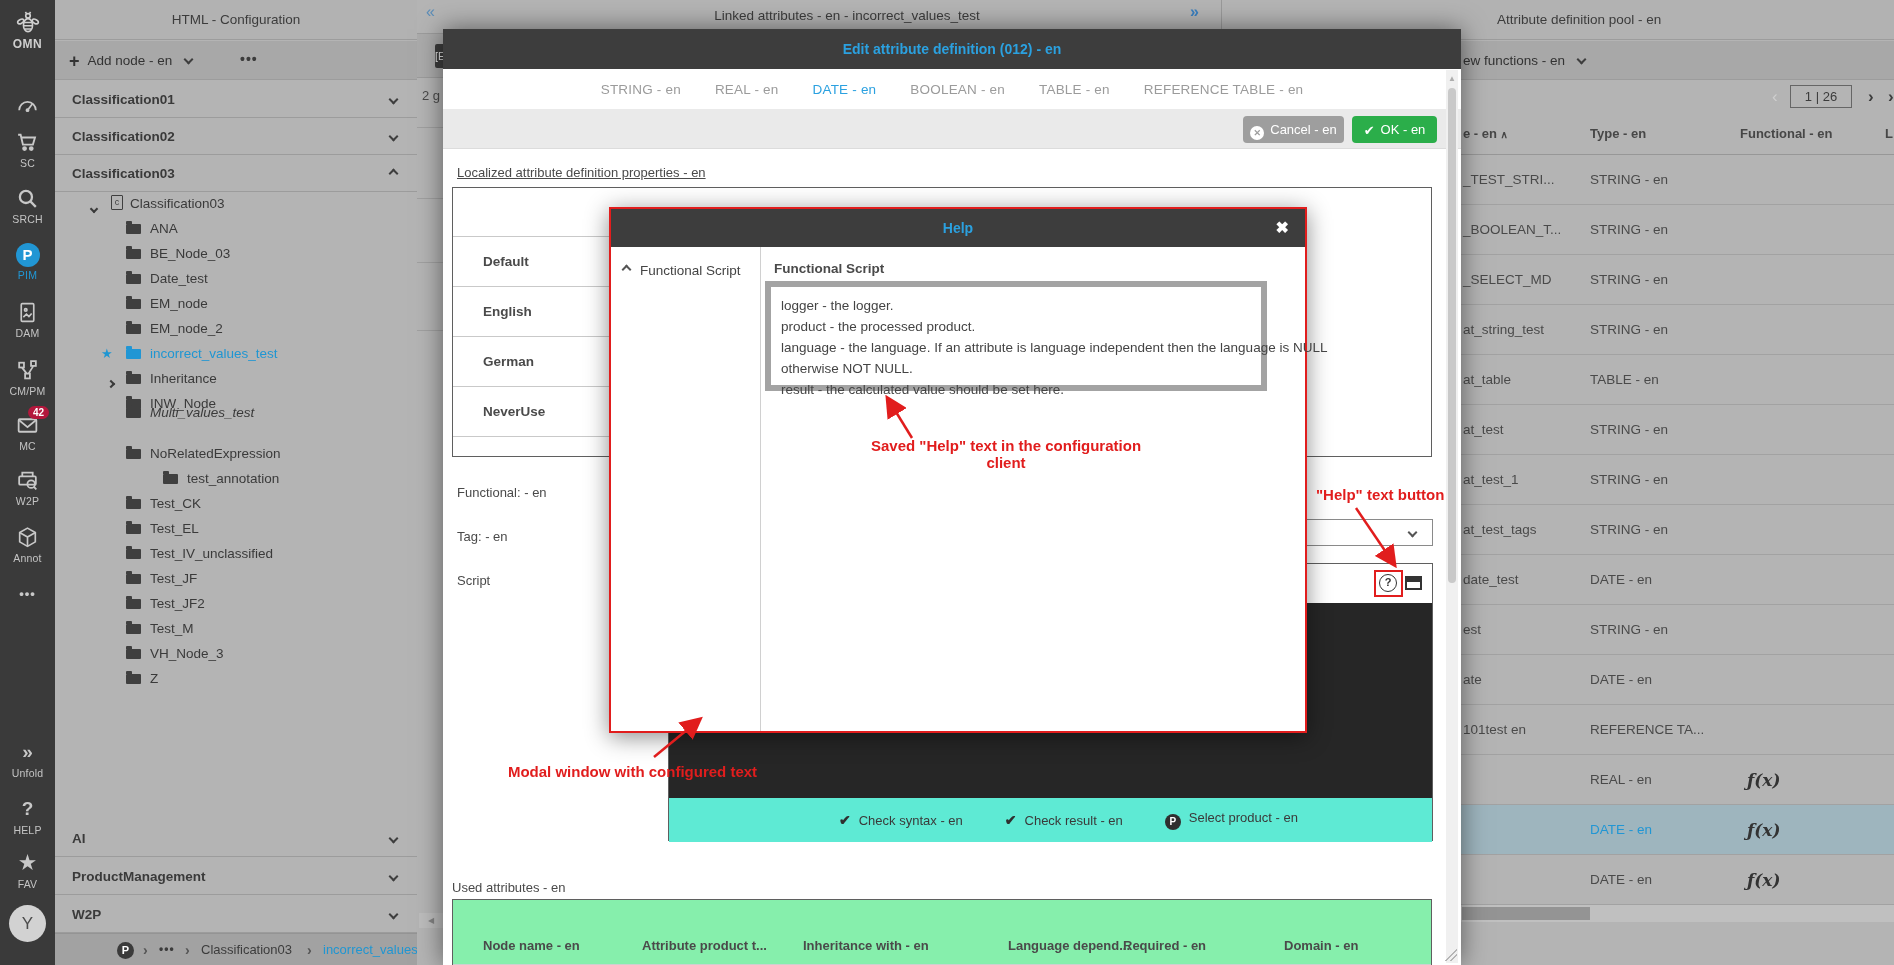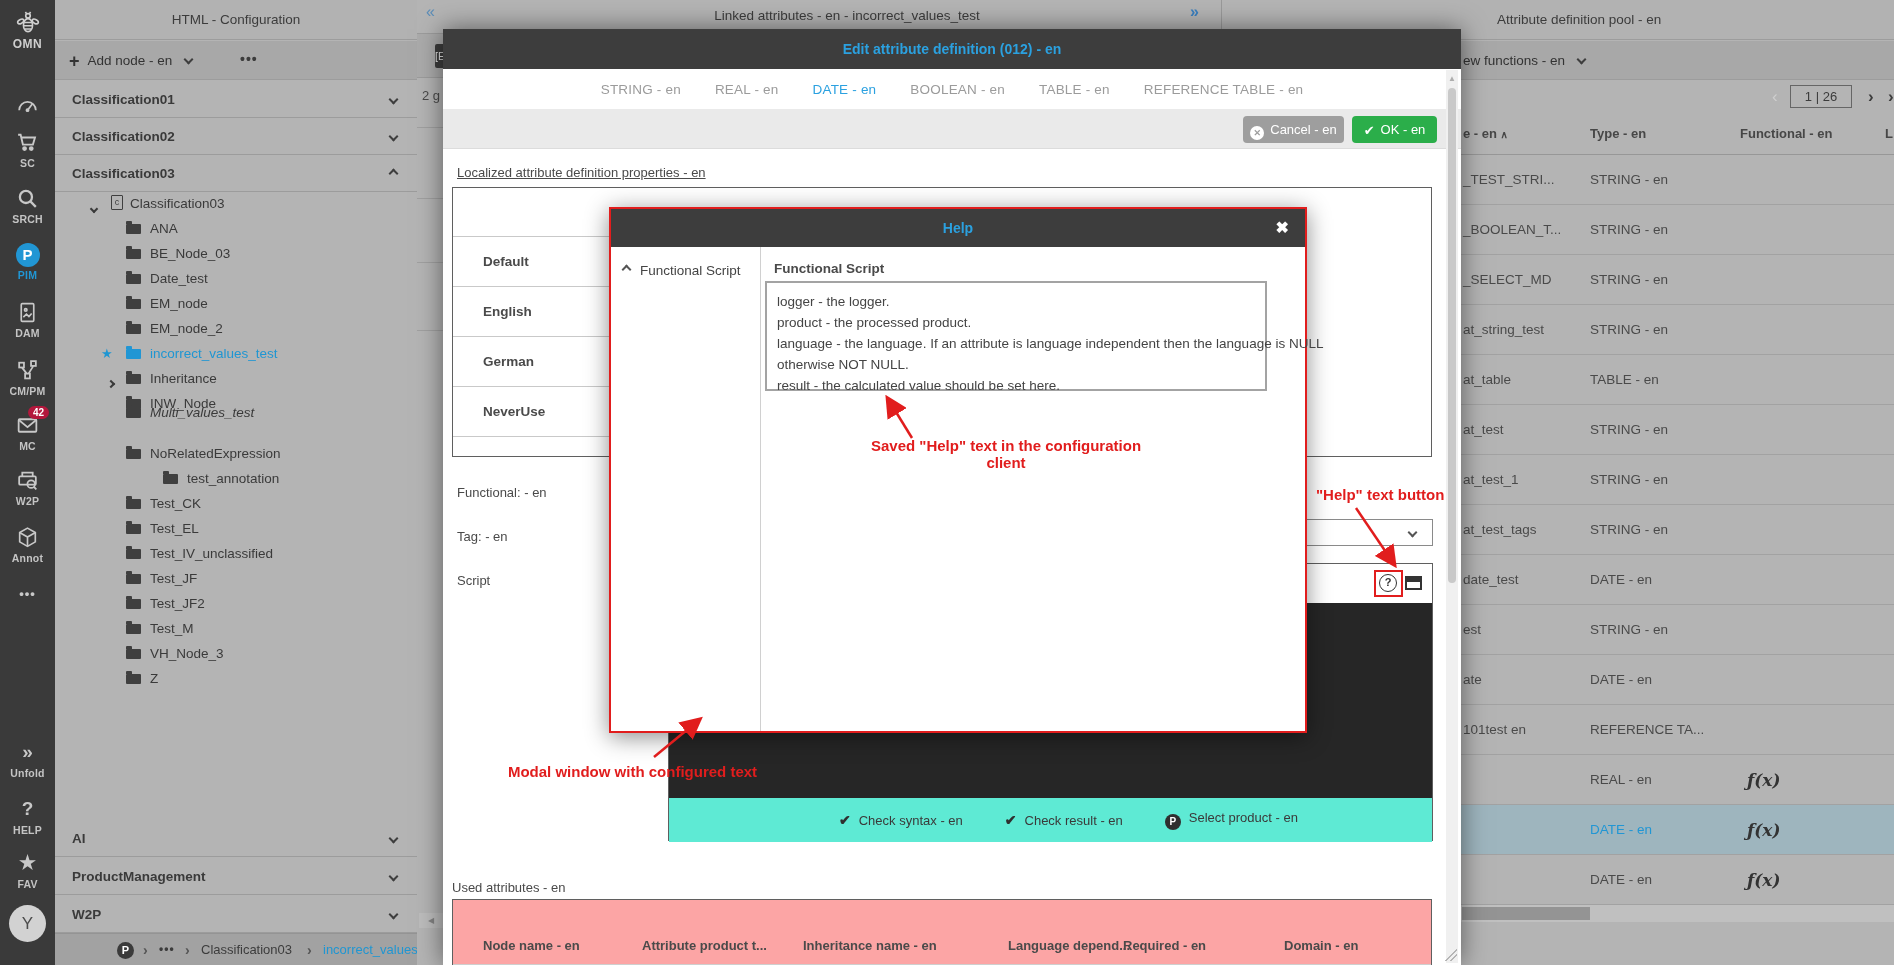--- a/index.html
+++ b/index.html
@@ -6,21 +6,21 @@
   html,body { background:#888; }
   body { font-family:"Liberation Sans", sans-serif; }
   #stage { position:relative; width:1894px; height:965px; overflow:hidden; background:#b4b4b4;
            font-family:"Liberation Sans", sans-serif; color:#3d3d3d; }
 
   
   #rail { position:absolute; left:0; top:0; width:55px; height:965px; background:#3a3a3a; z-index:5; }
   .rail-item { position:absolute; left:0; width:55px; text-align:center; cursor:pointer; }
   .rail-icon { display:block; margin:0 auto; width:26px; height:26px; line-height:26px; color:#c8c8c8; }
   .rail-icon svg { display:block; margin:0 auto; }
-  .rail-label { display:block; font-size:10.5px; color:#c4c4c4; margin-top:1px; letter-spacing:.2px;font-weight:bold; }
+  .rail-label { display:block; font-size:10.5px; color:#c4c4c4; margin-top:1px; letter-spacing:.2px; }
   .rail-item.active .rail-label { color:#2196d4; }
   .rail-glyph { font-size:19px; font-weight:bold; color:#c8c8c8; line-height:24px; }
   .pim-circle { display:inline-block; width:24px; height:24px; border-radius:50%; background:#2196d4;
                 color:#fff; font-weight:bold; font-size:15px; line-height:24px; }
   .rail-badge { position:absolute; top:-7px; right:6px; background:#b3173c; color:#fff; font-size:10px;
                 font-weight:bold; border-radius:8px; padding:1px 5px; }
   #rail-logo { position:absolute; top:10px; left:0; width:55px; text-align:center; }
   #rail-logo .rail-label { font-size:12px; font-weight:bold; color:#cfcfcf; letter-spacing:.5px; }
   #rail-avatar { position:absolute; top:905px; left:9px; width:37px; height:37px; border-radius:50%;
                  background:#d2d2d2; color:#4c4c4c; font-size:17px; text-align:center; line-height:37px; cursor:pointer; }
@@ -128,41 +128,41 @@
   #script-actions { position:absolute; left:0; top:234px; width:100%; height:44px; background:#5eead4;
                     display:flex; align-items:center; padding-left:170px; gap:42px; }
   .script-action { font-size:13px; color:#3a3a3a; cursor:pointer; white-space:nowrap; }
   .script-action .ck { font-size:14px; font-weight:bold; color:#2f2f2f; margin-right:8px; }
   .script-action .pp { display:inline-block; width:16px; height:16px; border-radius:50%; background:#2f2f2f;
                        color:#fff; font-size:10px; font-weight:bold; text-align:center; line-height:16px;
                        vertical-align:-3px; margin-right:8px; }
 
   #used-label { position:absolute; left:9px; top:851px; font-size:13px; color:#4a4a4a; }
   #used-box { position:absolute; left:9px; top:870px; width:980px; height:66px; border:1px solid #5f5f5f;
-              border-bottom:none; background:#fca5a5; }
+              border-bottom:none; background:#86efac; }
   .used-col { position:absolute; top:38px; font-size:13px; font-weight:bold; color:#4a4a4a; white-space:nowrap; }
   #used-header-line { position:absolute; left:0; top:64px; width:100%; height:1px; background:#cfcfcf; }
 
   #modal-vscroll { position:absolute; left:1003px; top:41px; width:12px; height:893px; background:#f0f0f0; }
   #modal-vscroll .arr { display:block; text-align:center; color:#adadad; font-size:8px; padding-top:4px; }
   #modal-vscroll .thumb { position:absolute; left:2px; top:18px; width:8px; height:495px; background:#c9c9c9; border-radius:4px; }
   #modal-grip { position:absolute; left:1002px; top:920px; width:12px; height:12px;
                 background:linear-gradient(135deg, transparent 50%, #b5b5b5 50%, #b5b5b5 58%, transparent 58%, transparent 70%, #b5b5b5 70%, #b5b5b5 78%, transparent 78%); }
 
   
   #help-modal { position:absolute; left:609px; top:207px; width:698px; height:526px; background:#fff;
                 border:2px solid #e11d1d; box-shadow:0 4px 22px rgba(0,0,0,.45); z-index:20; }
   #help-header { position:absolute; left:0; top:0; width:100%; height:38px; background:#3d3d3d; }
   #help-title { width:100%; text-align:center; line-height:38px; font-size:14px; font-weight:bold; color:#2ba1e0; }
   #help-close { position:absolute; right:16px; top:0; line-height:38px; color:#fff; font-size:16px; font-weight:bold; cursor:pointer; }
   #help-nav { position:absolute; left:0; top:38px; width:150px; height:484px; border-right:1px solid #d0d0d0; }
   #help-nav-item { position:absolute; left:12px; top:16px; font-size:13.5px; color:#444; cursor:pointer; white-space:nowrap; }
   #help-nav-item .chev { border-color:#555; margin-right:10px; vertical-align:2px; }
   #help-content-title { position:absolute; left:163px; top:52px; font-size:13.5px; font-weight:bold; color:#4a4a4a; }
-  #help-redbox { position:absolute; left:154px; top:72px; width:502px; height:110px; border:2px solid #a3a3a3; padding:8px 0 0 10px; }
+  #help-redbox { position:absolute; left:154px; top:72px; width:502px; height:110px; border:6px solid #a3a3a3; padding:8px 0 0 10px; }
   .help-line { font-size:13.5px; color:#444; line-height:21px; white-space:nowrap; }
 
   
   #pool-panel { position:absolute; left:1460px; top:0; width:434px; height:965px; background:#b4b4b4; }
   #pool-header { position:absolute; left:0; top:0; width:100%; height:40px; background:#b2b2b2; border-bottom:1px solid #9c9c9c; }
   #pool-title { position:absolute; left:37px; top:0; line-height:40px; font-size:13.5px; color:#3c3c3c; }
   #pool-toolbar { position:absolute; left:0; top:41px; width:100%; height:39px; background:#a8a8a8; border-bottom:1px solid #9c9c9c; }
   #pool-functions { position:absolute; left:3px; top:0; line-height:39px; font-size:13.5px; color:#333; cursor:pointer; }
   #pool-functions .chev { margin-left:9px; vertical-align:2px; }
   #pool-pagination { position:absolute; left:0; top:80px; width:100%; height:33px; }
@@ -602,21 +602,21 @@
           <span class="script-action"><span class="ck">✔</span><span>Check syntax - en</span></span>
           <span class="script-action"><span class="ck">✔</span><span>Check result - en</span></span>
           <span class="script-action"><span class="pp">P</span><span>Select product - en</span></span>
         </div>
     </div>
 
     <div id="used-label">Used attributes - en</div>
     <div id="used-box">
         <span class="used-col" style="left: 30px;">Node name - en</span>
         <span class="used-col" style="left: 189px;">Attribute product t...</span>
-        <span class="used-col" style="left: 350px;">Inheritance name - en</span>
+        <span class="used-col" style="left: 350px;">Inheritance with - en</span>
         <span class="used-col" style="left: 511px; margin-left: 44px;">Language depend...</span>
         <span class="used-col" style="left: 670px;">Required - en</span>
         <span class="used-col" style="left: 831px;">Domain - en</span>
         <div id="used-header-line"></div>
       </div>
 
     <div id="modal-vscroll">
       <span class="arr">▲</span>
       <span class="thumb"></span>
     </div>

